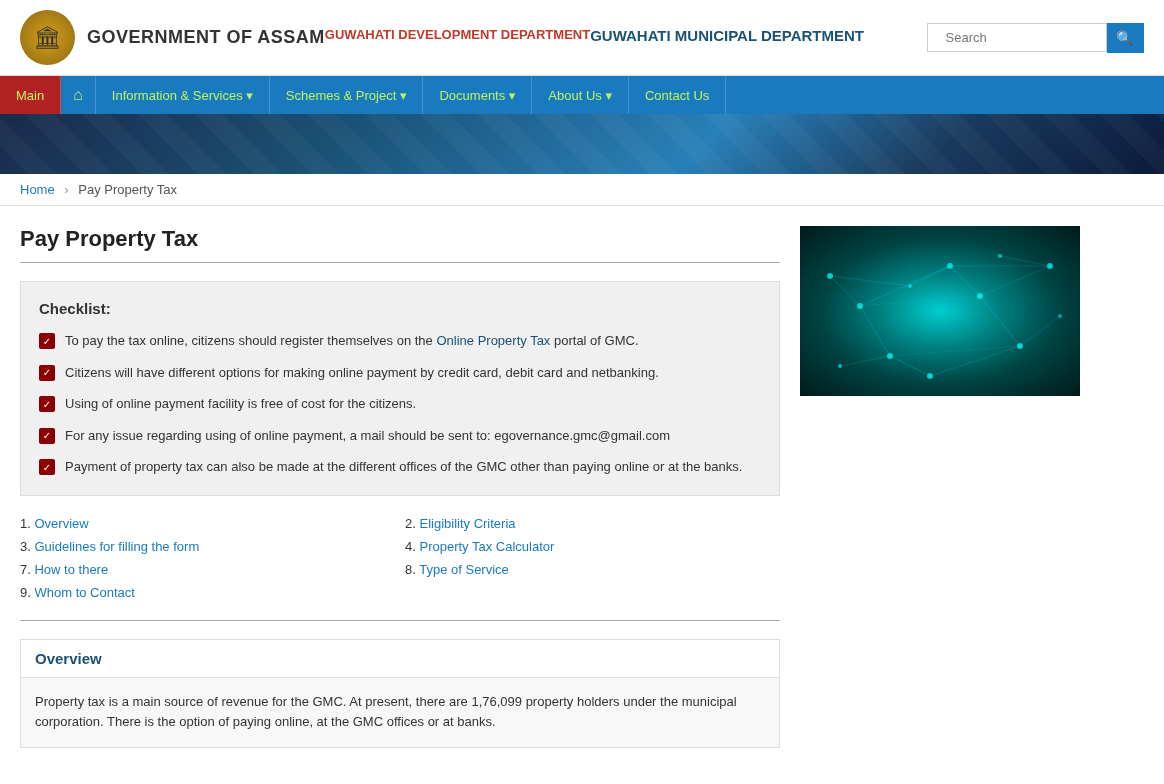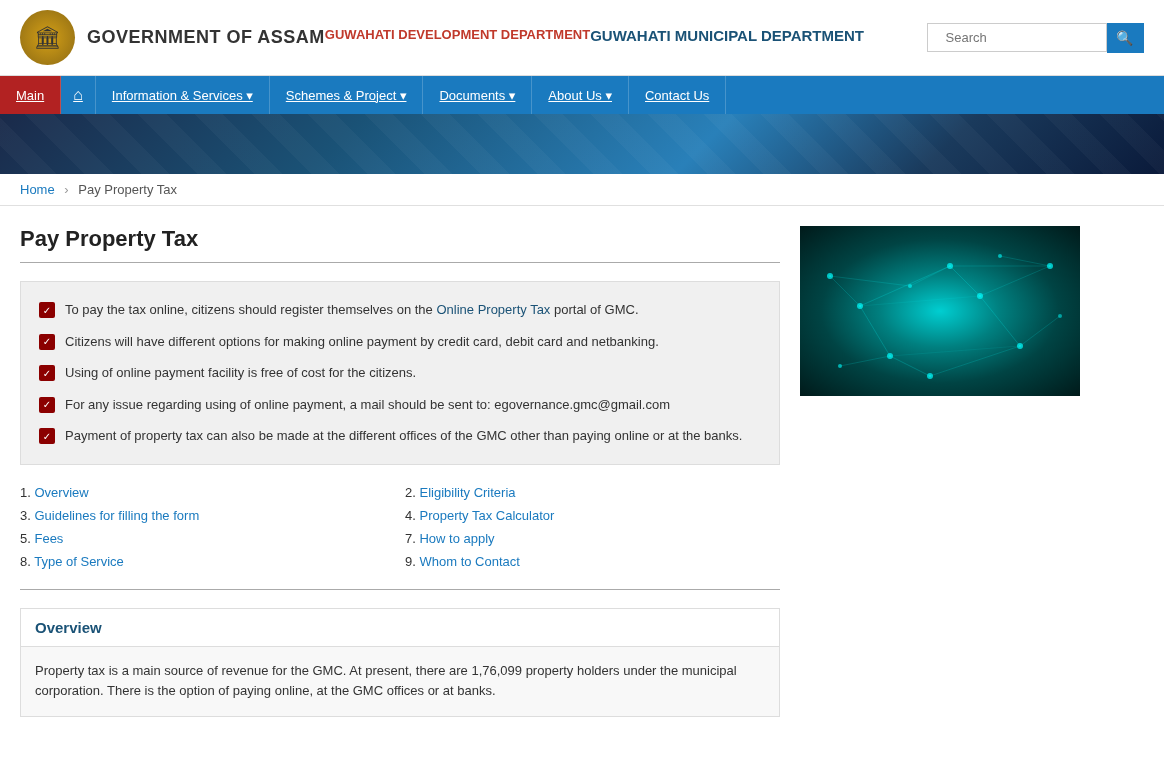--- a/index.html
+++ b/index.html
@@ -46,26 +46,25 @@
     
     .navbar {
       background: #1a7abf;
       display: flex;
       align-items: stretch;
       height: 38px;
     }
     .nav-item {
       display: flex; align-items: center;
       padding: 0 16px;
-      color: #ffffff;
+      color: #bef264;
       cursor: pointer;
       font-size: 13px;
       white-space: nowrap;
       border-right: 1px solid rgba(255,255,255,0.2);
-      text-decoration: underline;
     }
     .nav-item.active { background: #b22222; }
     .nav-item.home { padding: 0 12px; font-size: 16px; }
 
     
     .hero-banner {
       height: 60px;
       background: linear-gradient(135deg, #1a2a4a 0%, #1a5276 30%, #2980b9 60%, #1a3a5c 80%, #0a1a3a 100%);
       position: relative;
       overflow: hidden;
@@ -235,20 +234,21 @@
   <span class="breadcrumb-sep">›</span>
   <span>Pay Property Tax</span>
 </div>
 
 <div class="main-content">
   <div class="content-left">
     <h1 class="page-title">Pay Property Tax</h1>
     <hr class="title-divider">
 
     <div class="checklist-box">
+      <div class="checklist-title">Checklist:</div>
 
       <div class="checklist-item">
         <div class="checkbox-icon">✓</div>
         <span class="checklist-text">
           To pay the tax online, citizens should register themselves on the <a href="#">Online Property Tax</a> portal of GMC.
         </span>
       </div>
 
       <div class="checklist-item">
         <div class="checkbox-icon">✓</div>
@@ -278,24 +278,21 @@
       <div class="link-item">
         <span>2. </span><a href="#eligibility">Eligibility Criteria</a>
       </div>
       <div class="link-item">
         <span>3. </span><a href="#guidelines">Guidelines for filling the form</a>
       </div>
       <div class="link-item">
         <span>4. </span><a href="#calculator">Property Tax Calculator</a>
       </div>
       <div class="link-item">
-        <span>5. </span><a href="#fees">Fees</a>
-      </div>
-      <div class="link-item">
-        <span>7. </span><a href="#how-to-apply">How to apply</a>
+        <span>7. </span><a href="#how-to-apply">How to there</a>
       </div>
       <div class="link-item">
         <span>8. </span><a href="#type-of-service">Type of Service</a>
       </div>
       <div class="link-item">
         <span>9. </span><a href="#contact">Whom to Contact</a>
       </div>
     </div>
 
     <hr class="links-divider">

